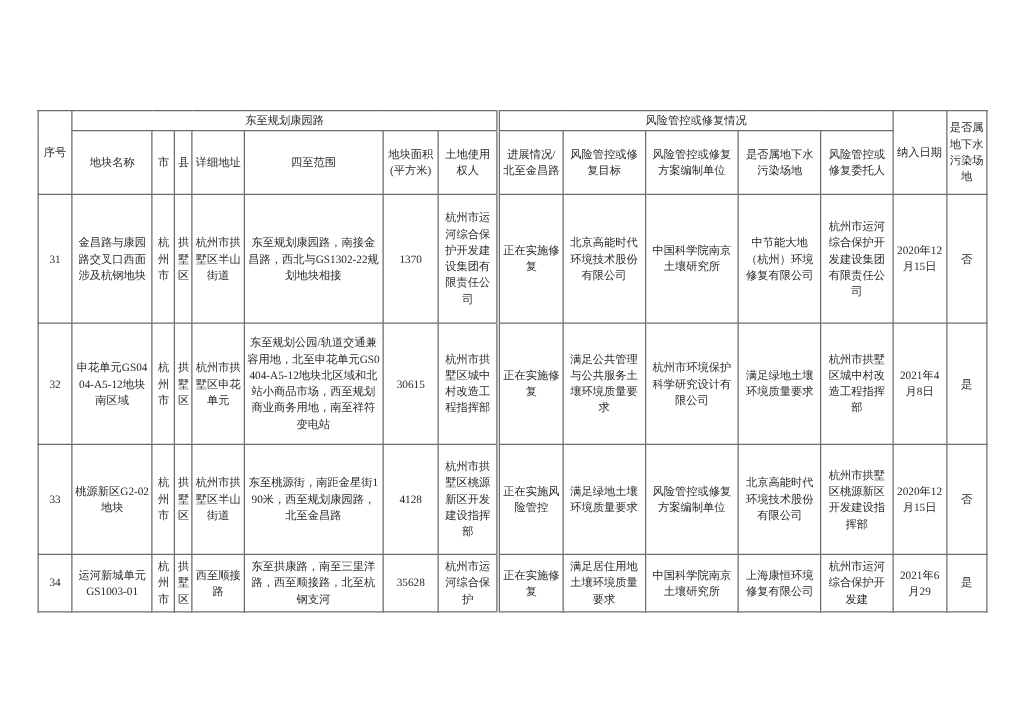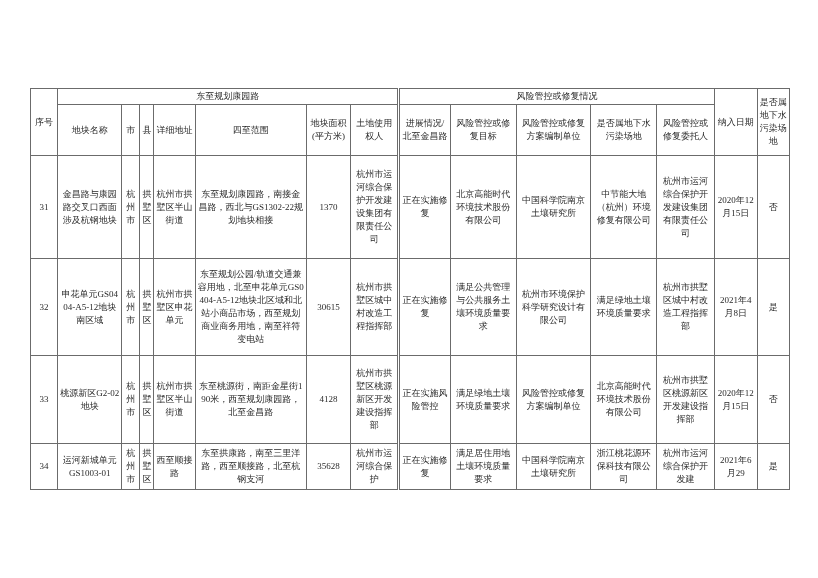--- a/index.html
+++ b/index.html
@@ -130,20 +130,20 @@
           <td>运河新城单元GS1003-01</td>
           <td>杭州市</td>
           <td>拱墅区</td>
           <td>西至顺接路</td>
           <td>东至拱康路，南至三里洋路，西至顺接路，北至杭钢支河</td>
           <td>35628</td>
           <td>杭州市运河综合保护</td>
           <td class="sep">正在实施修复</td>
           <td>满足居住用地土壤环境质量要求</td>
           <td>中国科学院南京土壤研究所</td>
-          <td>浙江桃花源环保科技有限公司</td>
+          <td>上海康恒环境修复有限公司</td>
           <td>杭州市运河综合保护开发建</td>
           <td>2021年6月29</td>
           <td>是</td>
         </tr>
       </tbody>
   </table>
 </div>
 
 </body></html>

